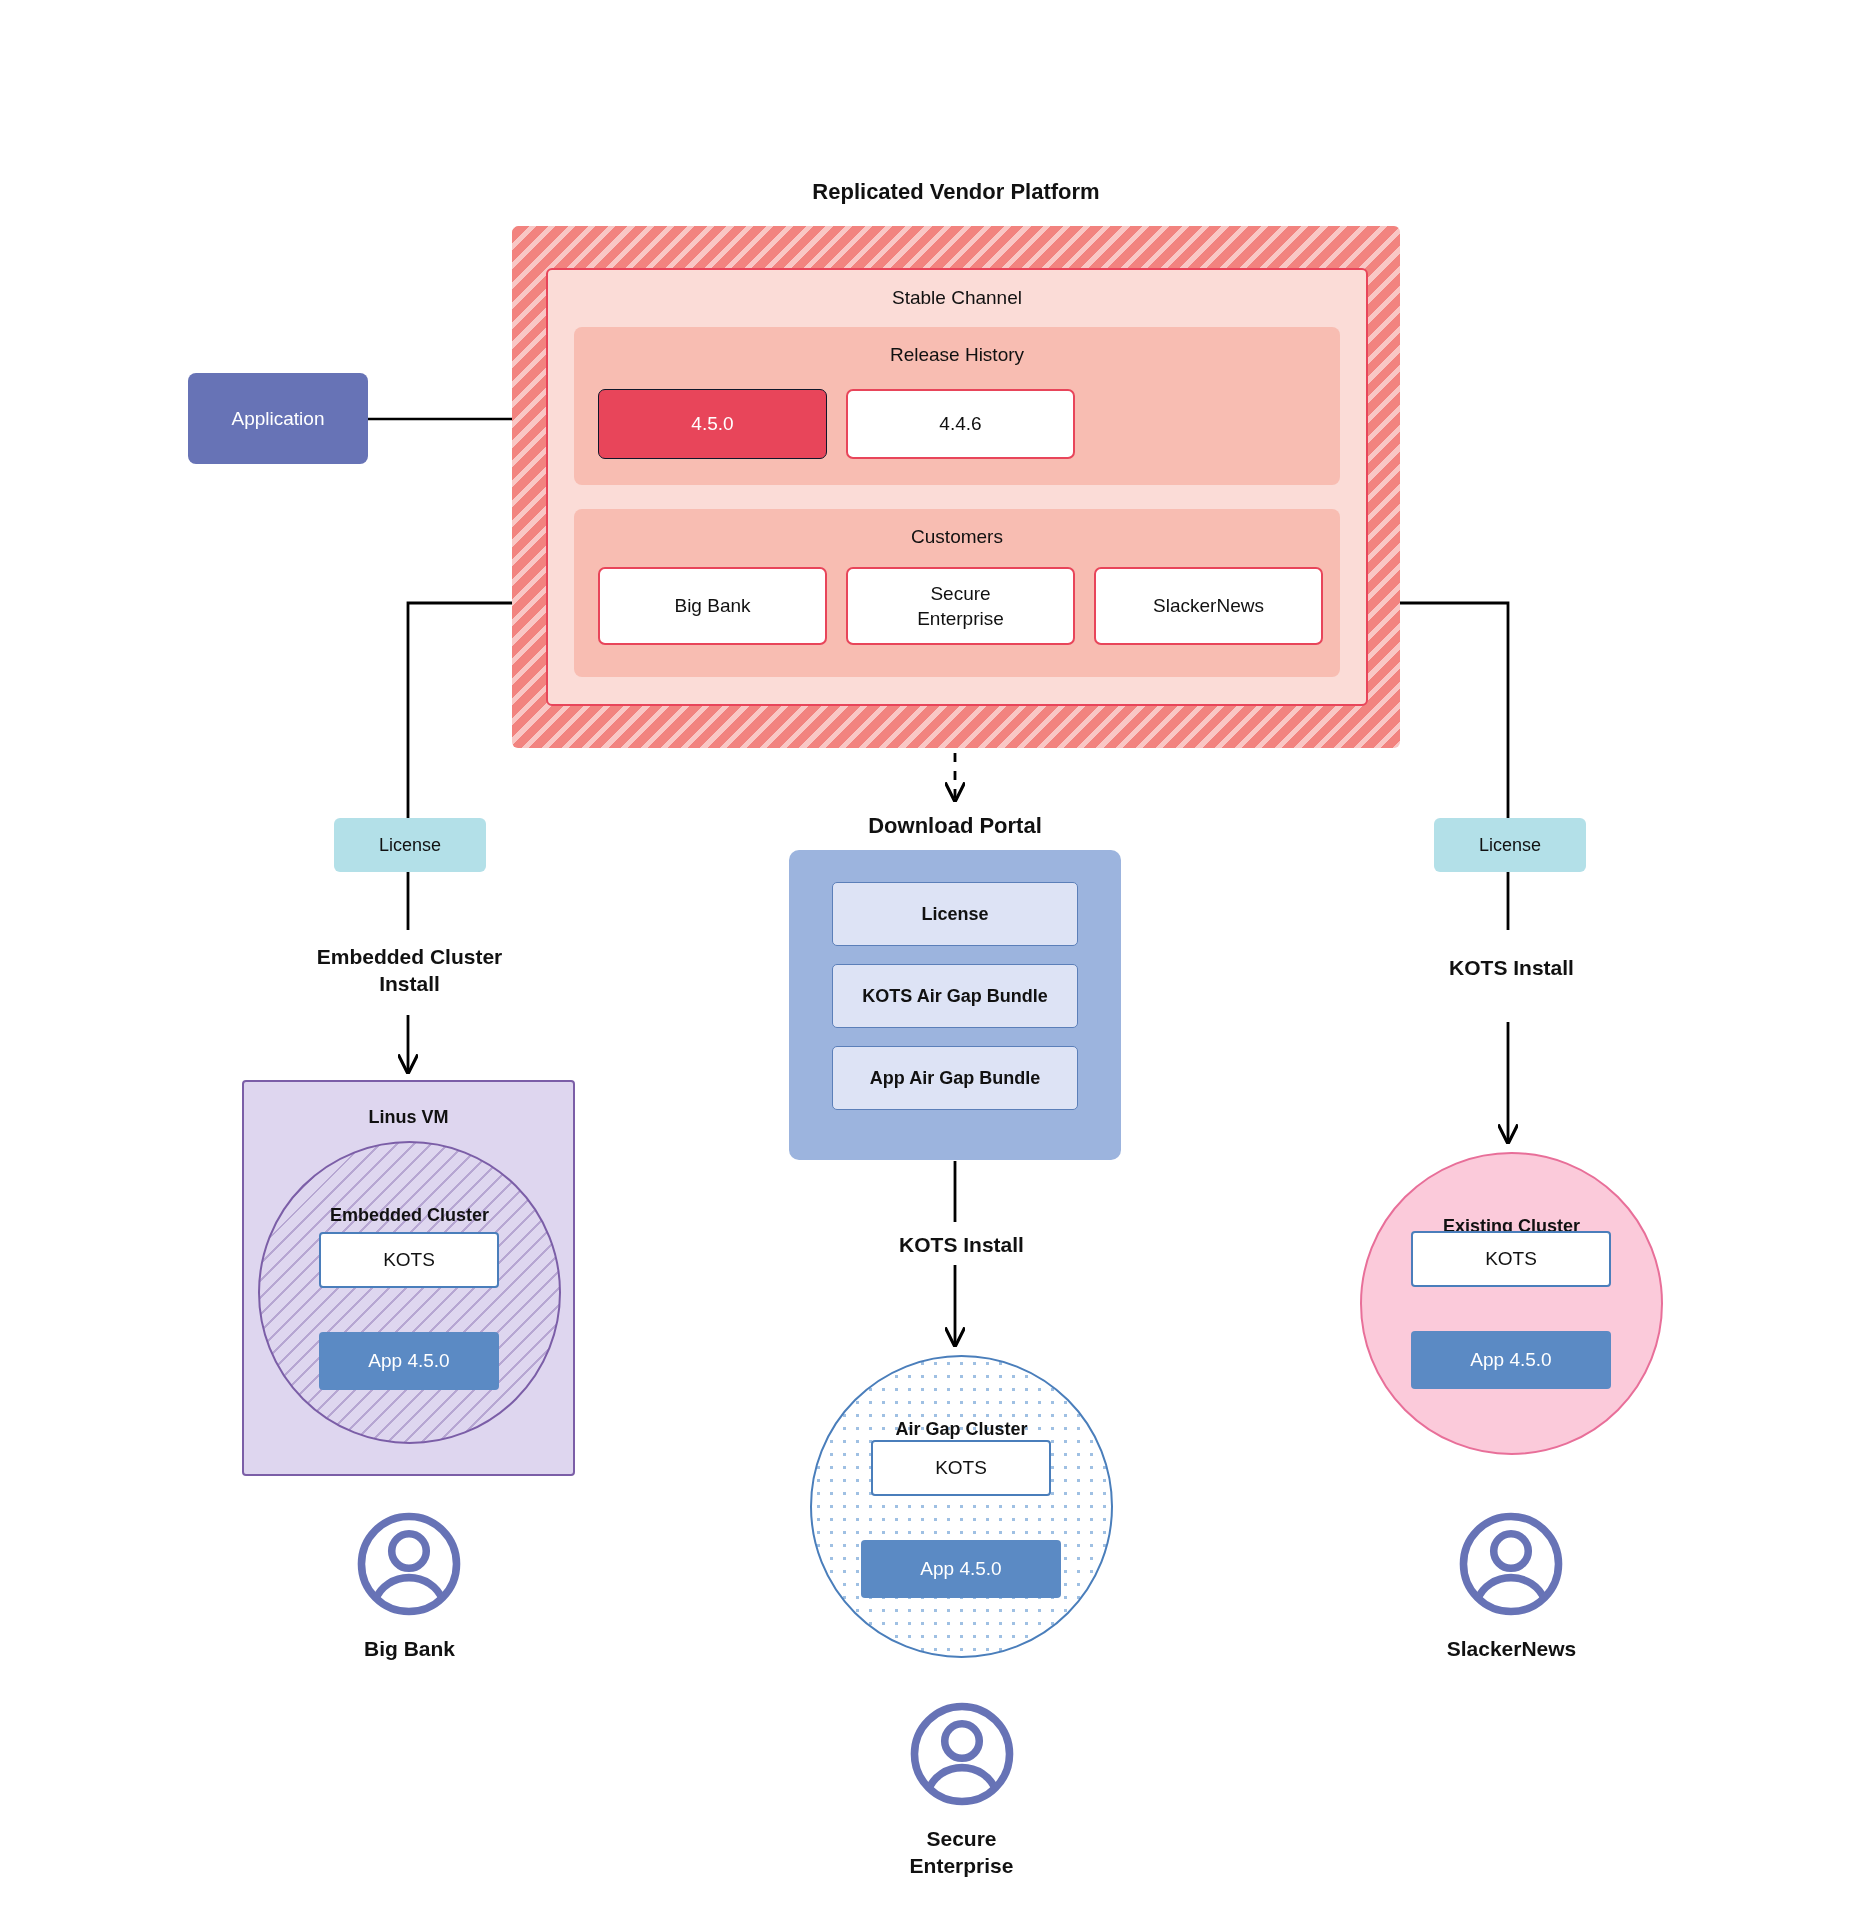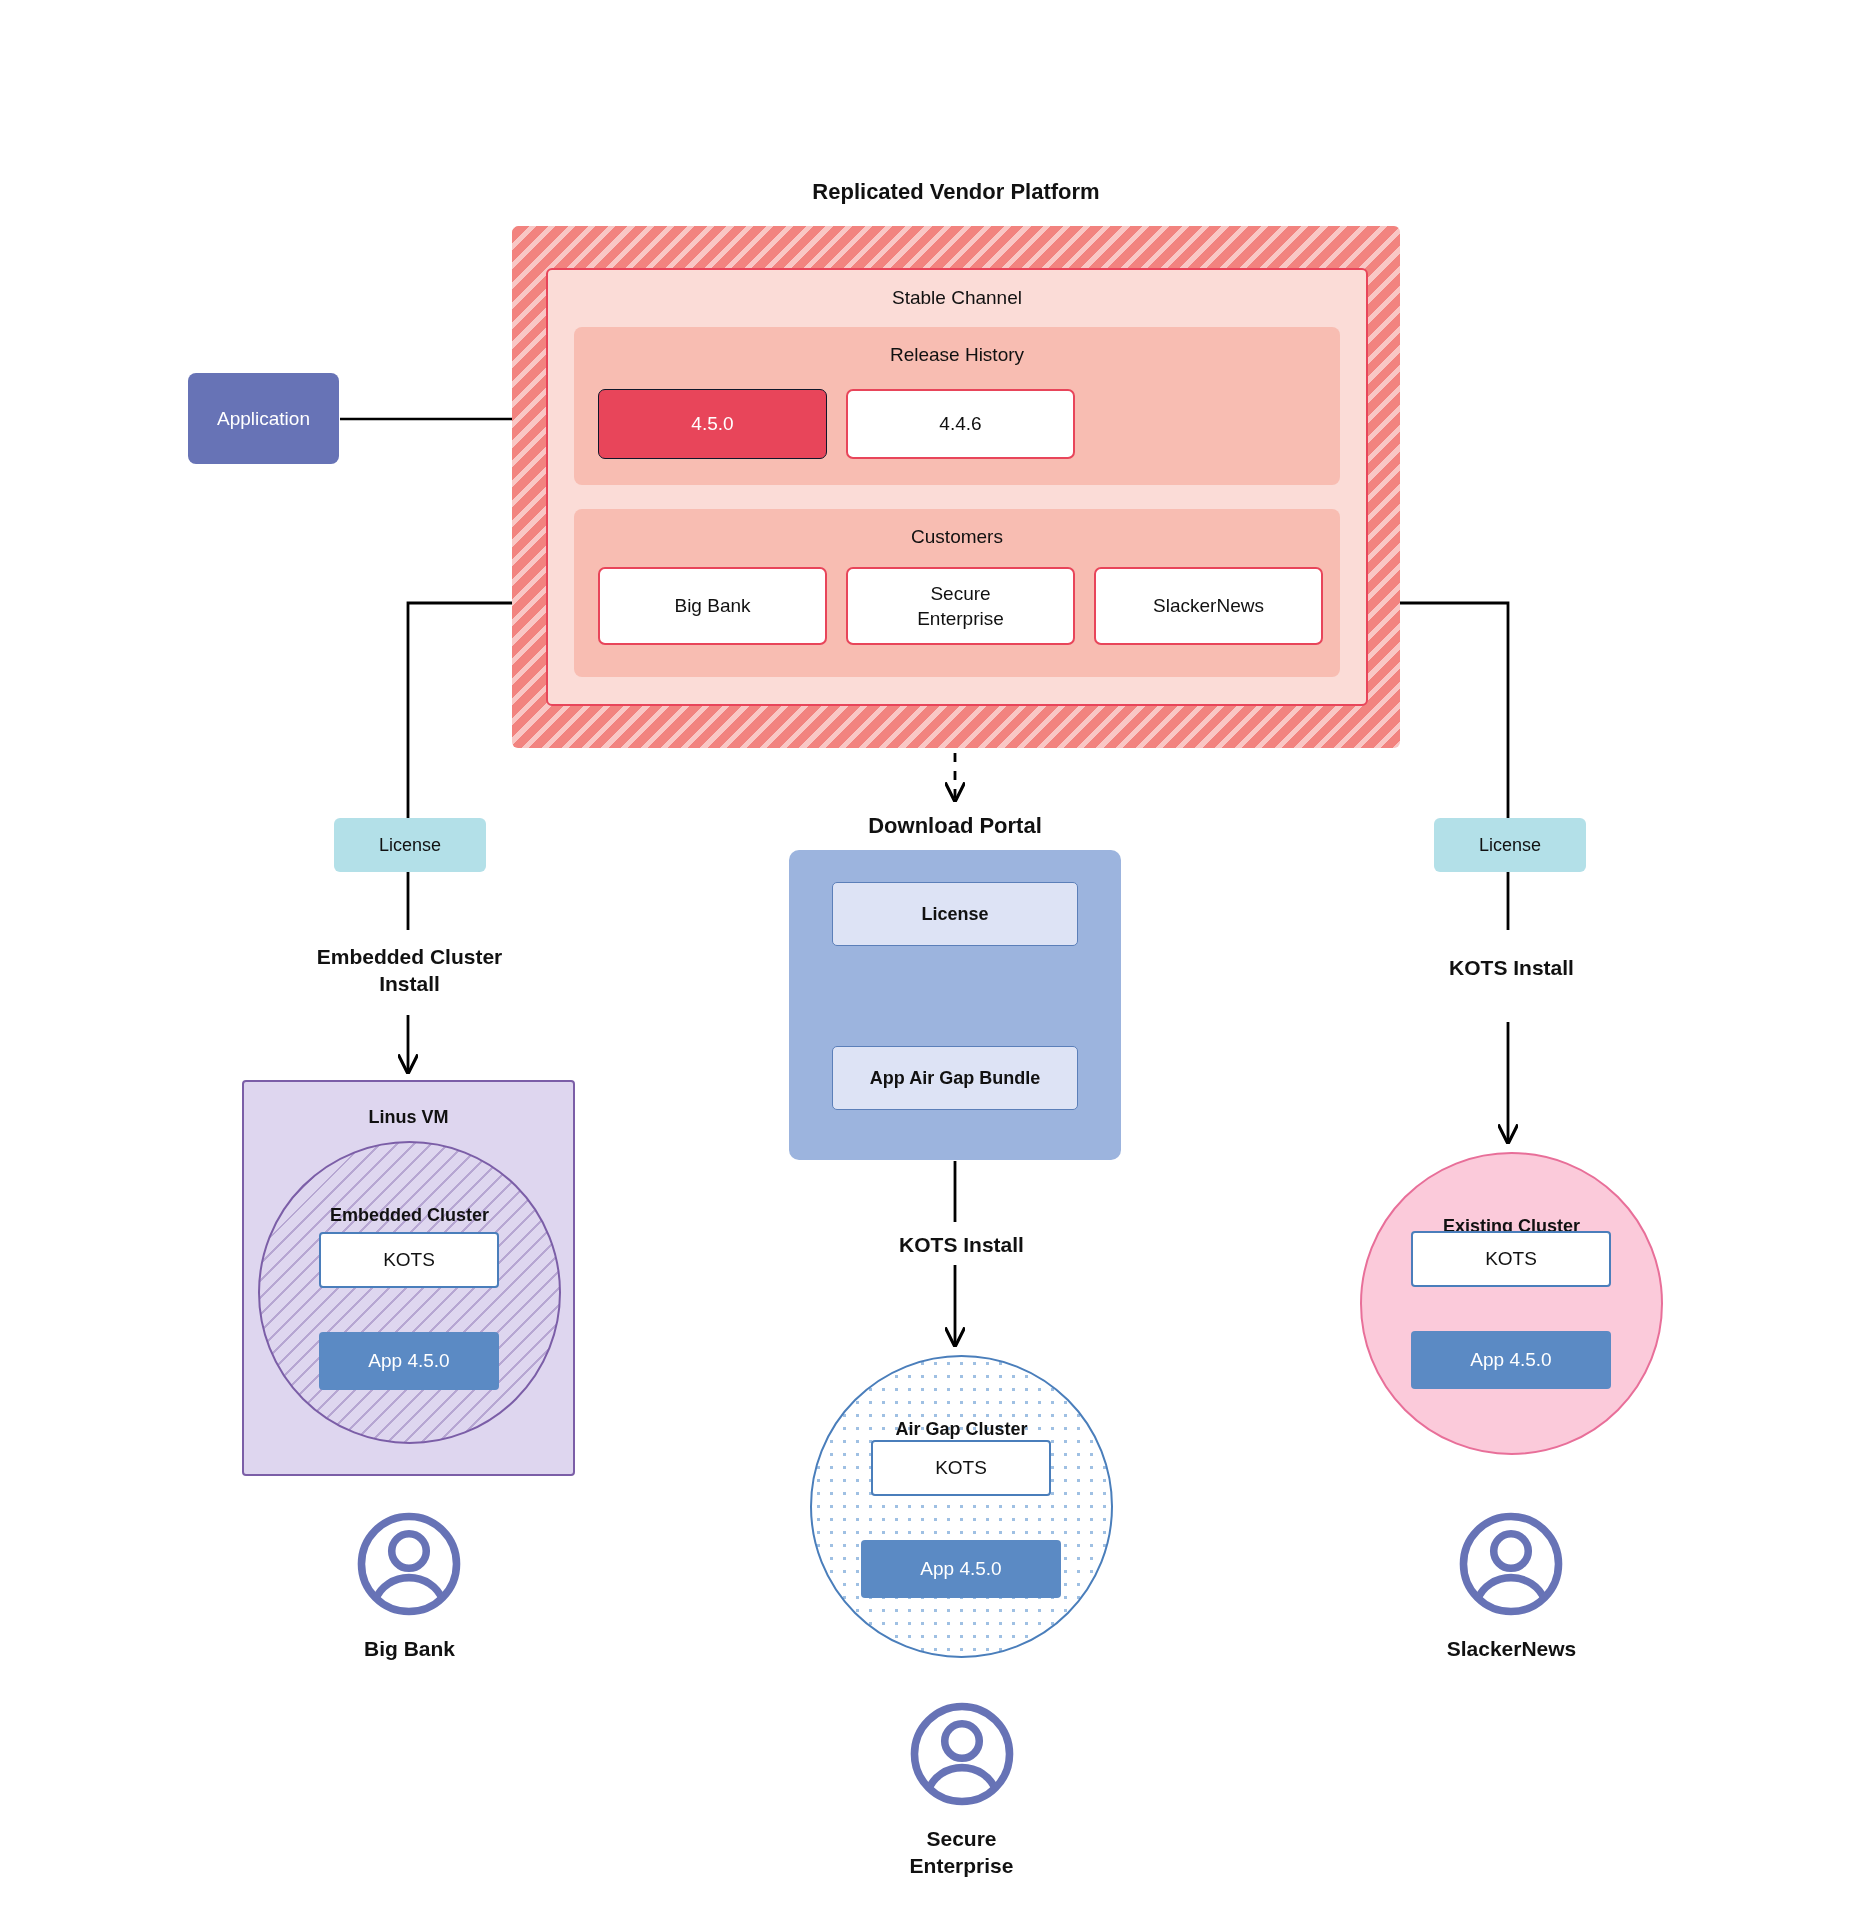--- a/index.html
+++ b/index.html
@@ -94,21 +94,21 @@
     text-align: center;
     font-size: 19px;
     line-height: 1.32;
     white-space: pre-line;
     box-sizing: border-box;
     color: #111;
   }
 
   
   #application {
-    left: 188px; top: 373px; width: 151px; height: 91px;
+    left: 188px; top: 373px; width: 180px; height: 91px;
     background: #6773b6;
     border-radius: 8px;
     color: #ffffff;
     display: flex; align-items: center; justify-content: center;
     font-size: 19px;
   }
 
   
   .license-chip {
     position: absolute;
@@ -314,20 +314,21 @@
       <circle cx="50" cy="38" r="16" fill="none" stroke="#6773b6" stroke-width="7"></circle>
       <path d="M 19 83 A 33 31 0 0 1 81 83" fill="none" stroke="#6773b6" stroke-width="7"></path>
     </svg>
   </div>
   <div class="avatar-label" style="left:258px; top:1635px; width:303px;">Big Bank</div>
 
   <div class="ttl" style="left:789px; top:812px; width:332px; font-size:22px;">Download  Portal</div>
 
   <div class="abs" id="download-portal">
     <div class="portal-item" style="top:32px;">License</div>
+    <div class="portal-item" style="top:114px;">KOTS Air Gap Bundle</div>
     <div class="portal-item" style="top:196px;">App Air Gap Bundle</div>
   </div>
 
   <div class="ttl" style="left:810px; top:1232px; width:303px; font-size:21px;">KOTS Install</div>
 
   <div class="abs" id="airgap-cluster-circle">
     <div class="cluster-title" style="top:62px;">Air Gap Cluster</div>
   </div>
 
   <div class="kots-box" style="left:871px; top:1440px; width:180px; height:56px;">KOTS</div>

